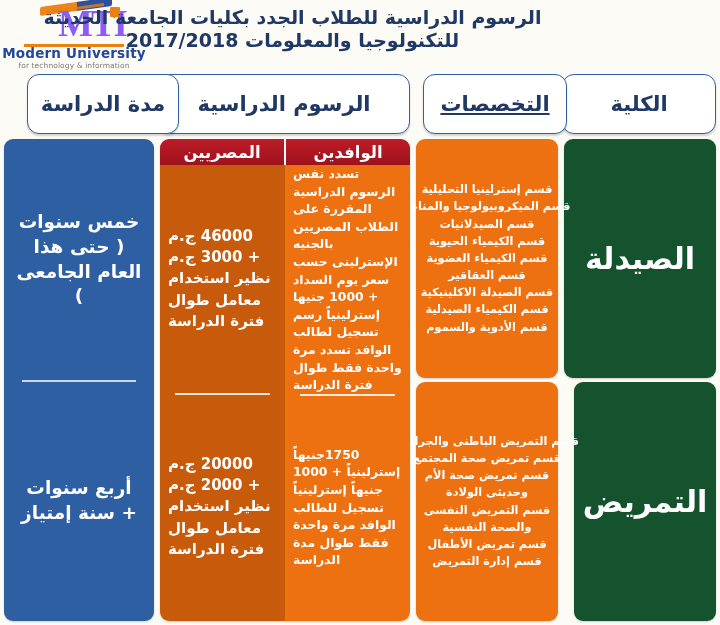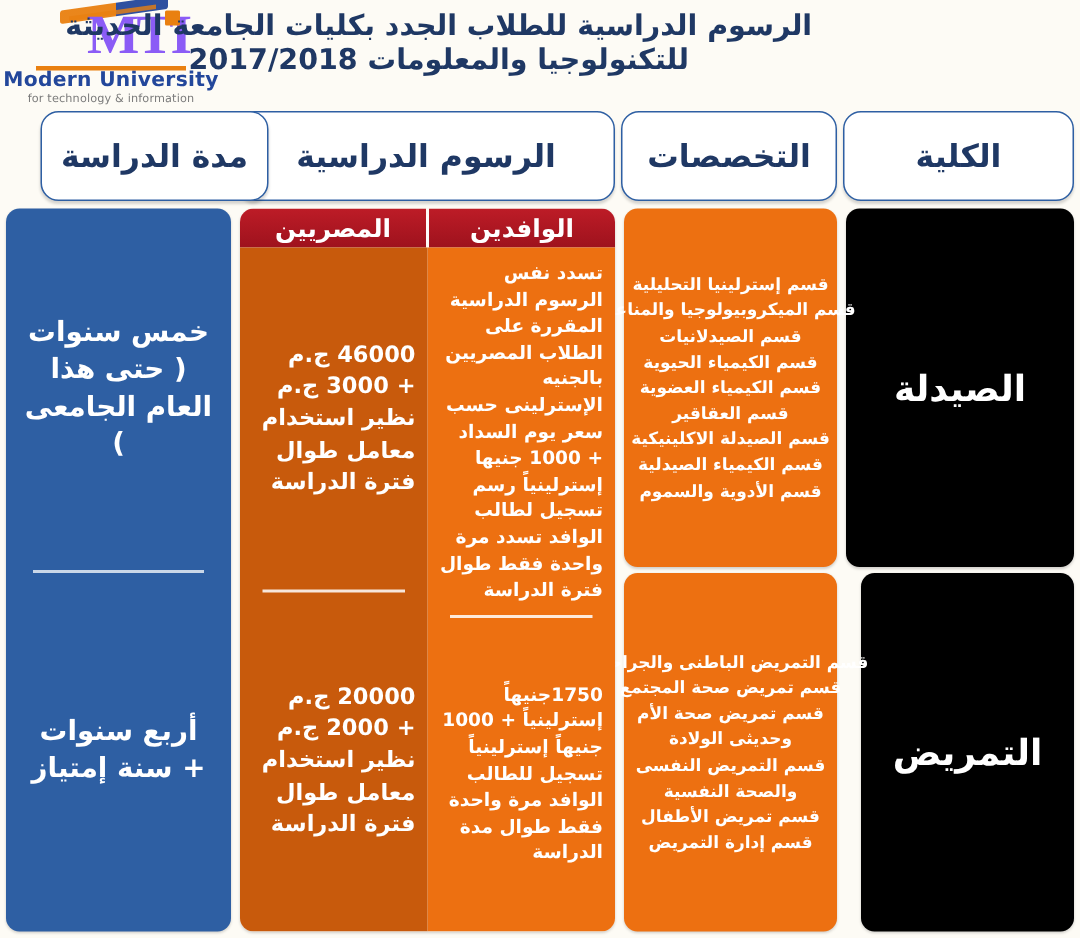--- a/index.html
+++ b/index.html
@@ -58,32 +58,32 @@
   
   .headrow{position:absolute;top:74px;left:0;width:720px;height:62px;}
   .pill{
     position:absolute;top:0;height:58px;
     background:#ffffff;border:1.6px solid #2E5FA3;border-radius:12px;
     box-shadow:0 2px 2px rgba(0,0,0,.16);
     display:flex;align-items:center;justify-content:center;
     color:#1F3864;font-weight:bold;font-size:21px;
   }
   #pill-college{right:4px;width:152px;}
-  #pill-specs{right:162px;width:142px;}
+  #pill-specs{right:153px;width:142px;text-decoration:underline;}
   #pill-fees{right:310px;width:250px;}
   #pill-duration{right:541px;width:150px;}
 
   
   .board{position:absolute;top:139px;left:0;width:720px;height:484px;}
 
   .card{position:absolute;border-radius:9px;box-shadow:0 1px 2px rgba(0,0,0,.18);}
 
   
-  .col-college{background:#000000;color:#fff;display:flex;align-items:center;justify-content:center;
-    font-weight:bold;font-size:24px;}
+  .col-college{background:#14532d;color:#fff;display:flex;align-items:center;justify-content:center;
+    font-weight:bold;font-size:30px;}
   #college-pharmacy{right:4px;top:0;width:152px;height:239px;}
   #college-nursing{right:4px;top:243px;width:142px;height:239px;}
 
   
   .col-spec{background:#ED7011;color:#fff;display:flex;align-items:center;justify-content:center;
     padding:6px 6px;box-sizing:border-box;}
   #spec-pharmacy{right:162px;top:0;width:142px;height:239px;}
   #spec-nursing{right:162px;top:243px;width:142px;height:239px;}
   .spec-list{list-style:none;margin:0;padding:0;text-align:center;}
   .spec-list li{font-size:11.3px;line-height:1.52;font-weight:bold;white-space:nowrap;}
@@ -98,21 +98,21 @@
   }
   .fees-head-cell.egypt{background:linear-gradient(180deg,#BD1C27 0%,#9E121D 100%);}
   .fees-head-cell.exp{background:linear-gradient(180deg,#BD1C27 0%,#9E121D 100%);}
   .fees-head-sep{width:2px;background:rgba(255,255,255,.55);margin:4px 0;}
   .fees-body{height:456px;display:flex;}
   .fees-col{flex:1;display:flex;flex-direction:column;position:relative;}
   .fees-col.exp{background:#ED7011;}
   .fees-col.egypt{background:#C85A0C;}
   .fee-cell{
     flex:1;display:flex;align-items:center;justify-content:center;
-    color:#fff;font-weight:bold;text-align:right;padding:8px 8px;box-sizing:border-box;
+    color:#fff;font-weight:bold;text-align:left;padding:0 8px;box-sizing:border-box;
     position:relative;
   }
   .fee-cell .fee-text{line-height:1.42;}
   .divider{
     position:absolute;left:12%;right:12%;top:0;height:2px;
     background:rgba(255,255,255,.85);
   }
   #fee-exp-pharm .fee-text{font-size:12.4px;}
   #fee-exp-nurse .fee-text{font-size:12.4px;}
   #fee-eg-pharm .fee-text{font-size:15px;}

